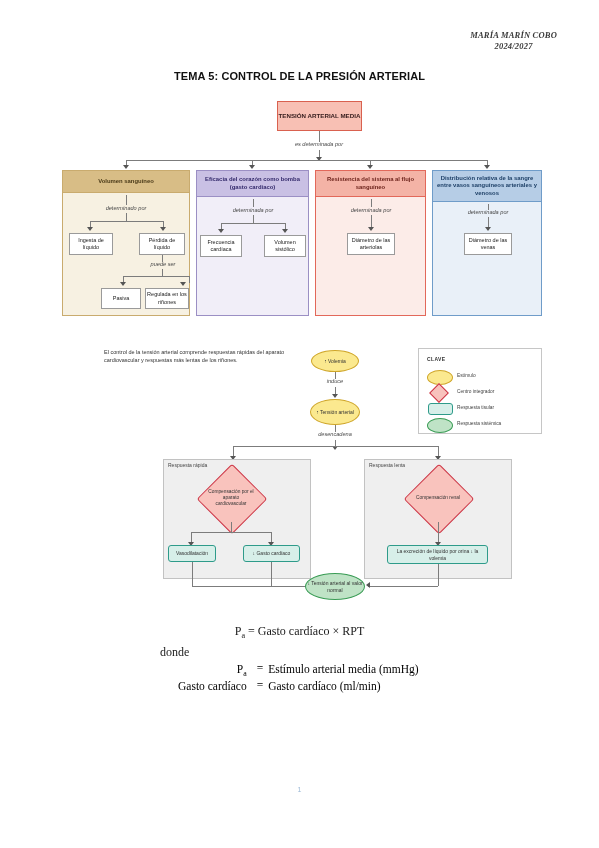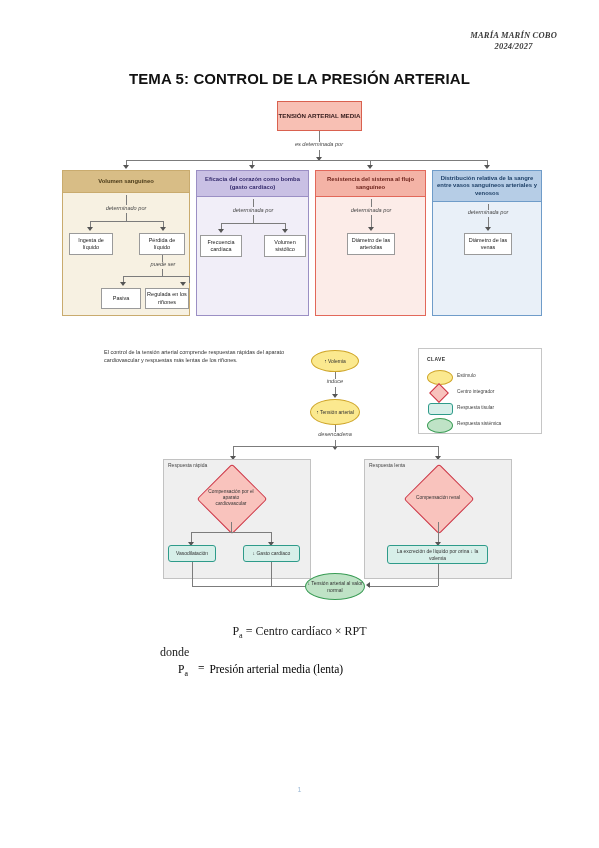--- a/index.html
+++ b/index.html
@@ -10,21 +10,21 @@
   }
 
   
   .doc-header{
     position:absolute;right:42px;top:30px;text-align:center;
     font-family:"Liberation Serif",serif;font-style:italic;font-weight:bold;
     font-size:8.5px;color:#3a3a3a;line-height:1.35;letter-spacing:.2px;
   }
   .doc-title{
     position:absolute;left:0;right:0;top:70px;text-align:center;
-    font-size:15px;font-weight:bold;color:#111;letter-spacing:.1px;
+    font-size:11px;font-weight:bold;color:#111;letter-spacing:.1px;
   }
 
   
   .node{position:absolute;box-sizing:border-box;display:flex;align-items:center;
         justify-content:center;text-align:center;}
   .ln{position:absolute;background:#7c7c7c;}
   .lnh{height:1px;}
   .lnv{width:1px;}
   .arrow{position:absolute;width:0;height:0;border-left:3px solid transparent;
          border-right:3px solid transparent;border-top:4px solid #555;}
@@ -284,29 +284,34 @@
     <div class="ln lnv" style="left:438px;top:564px;height:22px;"></div>
     <div class="ln lnh" style="left:368px;top:586px;width:70px;"></div>
     <div class="arrow" style="left:365px;top:583px;transform:rotate(90deg);border-top-color:#555;"></div>
 
     <div class="n-ell ell-green" style="left:305px;top:573px;width:60px;height:27px;">↓ Tensión arterial al valor normal</div>
   </div>
 
   <div>
     <div class="formula f-main">
       <span>P</span><sub>a</sub>
-      <span>= Centro cardíaco × RPT</span>
+      <span>= Gasto cardíaco × RPT</span>
     </div>
     <div class="formula f-donde">donde</div>
 
     <table class="f-table" cellspacing="0" cellpadding="0">
       <tbody>
           <tr>
         <td class="f-lbl"><span>P</span><sub>a</sub></td>
         <td class="f-eq">=</td>
-        <td class="f-val">Presión arterial media (lenta)</td>
+        <td class="f-val">Estímulo arterial media (mmHg)</td>
+      </tr>
+      <tr>
+        <td class="f-lbl">Gasto cardíaco</td>
+        <td class="f-eq">=</td>
+        <td class="f-val">Gasto cardíaco (ml/min)</td>
       </tr>
     </tbody>
       </table>
   </div>
 
   <div class="pagenum">1</div>
 </div>
 
 </body></html>

